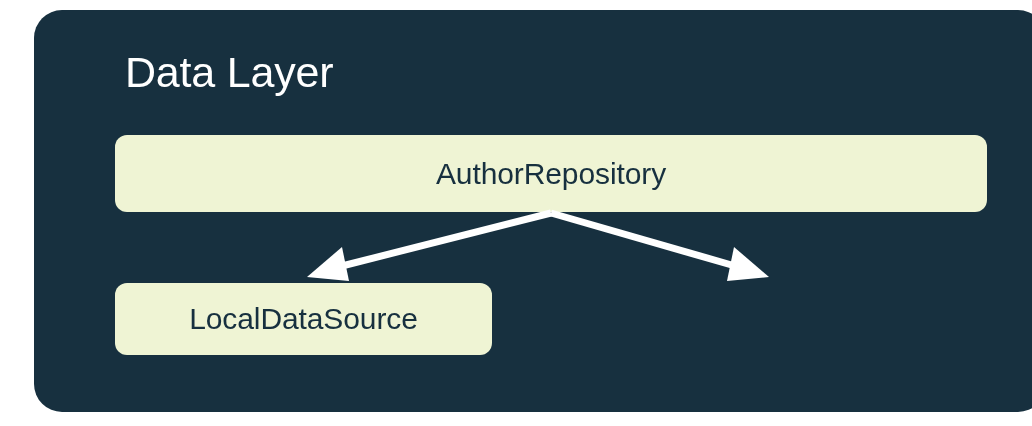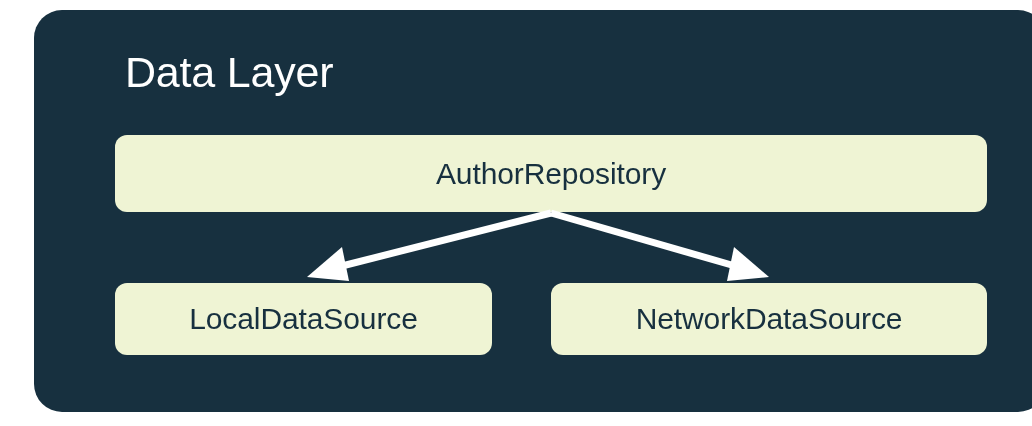--- a/index.html
+++ b/index.html
@@ -107,23 +107,20 @@
   </div>
 
   <div class="component-box box-repository">
     <span class="component-label">AuthorRepository</span>
   </div>
 
   <div class="component-box box-local">
     <span class="component-label">LocalDataSource</span>
   </div>
 
-  <div class="component-box box-network">
-    <span class="component-label">NetworkDataSource</span>
-  </div>
 
   <svg class="arrow-layer" viewBox="0 0 1032 426">
 
     <g>
       <path d="M 527 213 L 310 268" stroke="#ffffff" stroke-width="7" fill="none" stroke-linecap="butt"></path>
       <path d="M 283 277 L 318 247 L 325 281 Z" fill="#ffffff"></path>
     </g>
 
     <g>
       <path d="M 527 213 L 718 268" stroke="#ffffff" stroke-width="7" fill="none" stroke-linecap="butt"></path>

